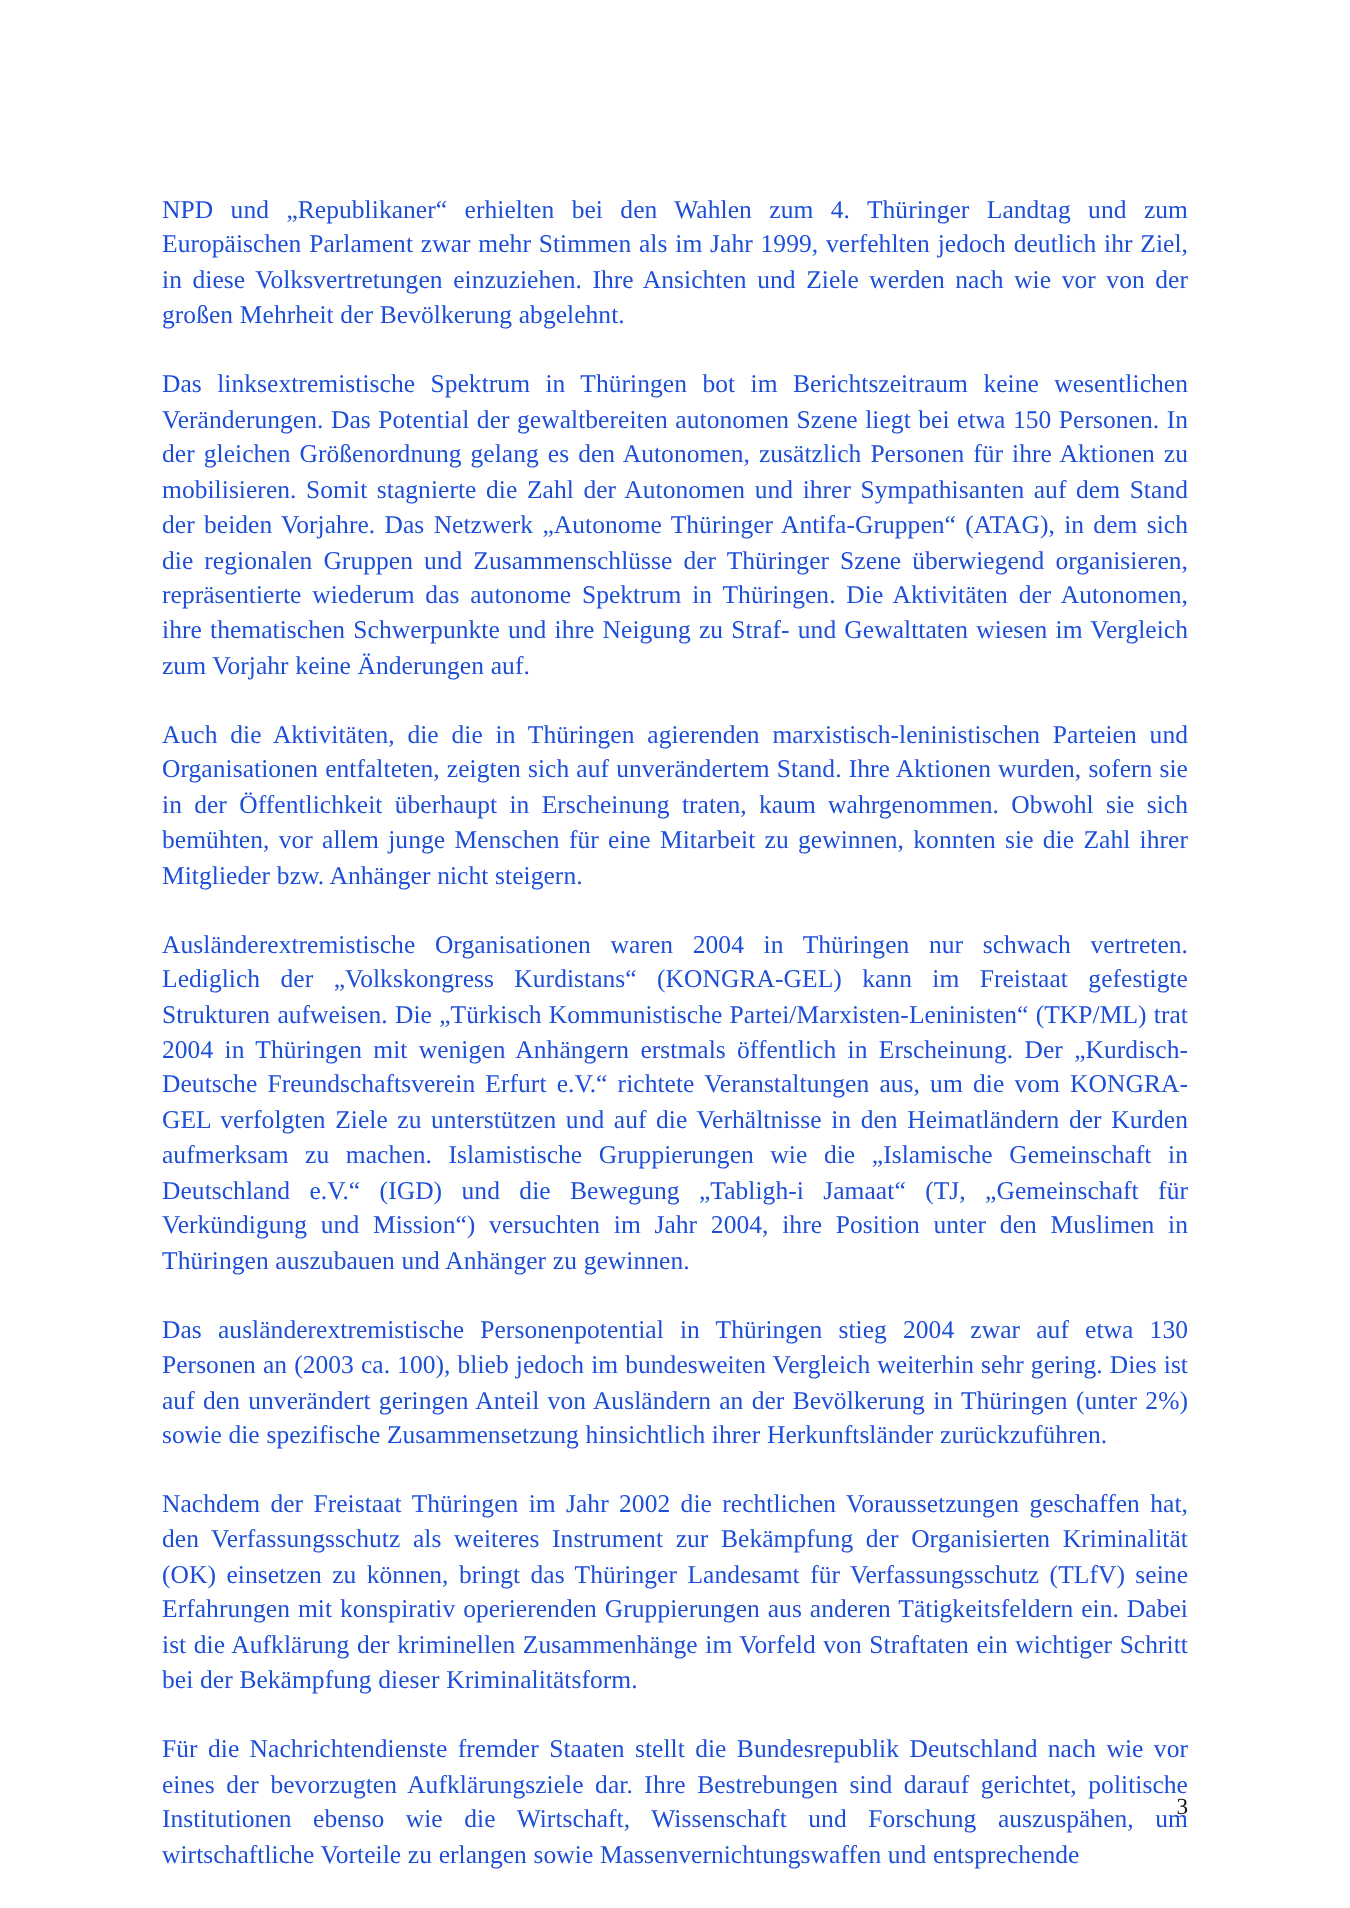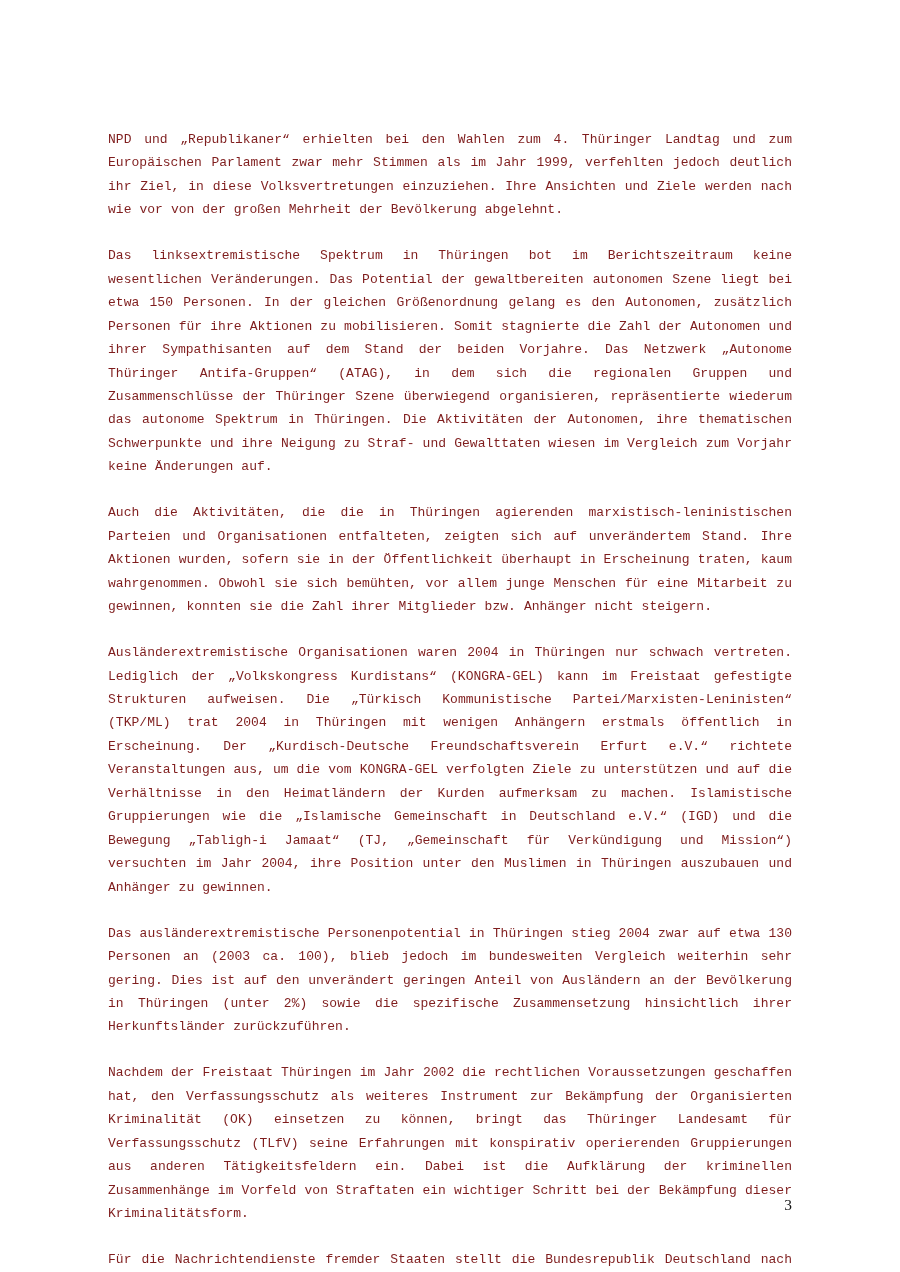--- a/index.html
+++ b/index.html
@@ -28,30 +28,29 @@
   
   #text-block {
     position: absolute;
     left: 108px;
     top: 128px;
     width: 684px;
   }
 
   .para {
     margin: 0 0 22.5px 0;
-    font-size: 13px;
+    font-size: 17px;
     line-height: 23.45px;
     text-align: justify;
     text-justify: inter-word;
     hyphens: none;
     -webkit-hyphens: none;
     word-spacing: 0.01em;
     letter-spacing: 0.002em;
-    color: #7f1d1d;
-    font-family: Liberation Mono, monospace;
+    color: #1d4ed8;
   }
   .para:last-child {
     margin-bottom: 0;
   }
 
   
 
   
   #page-number {
     position: absolute;

